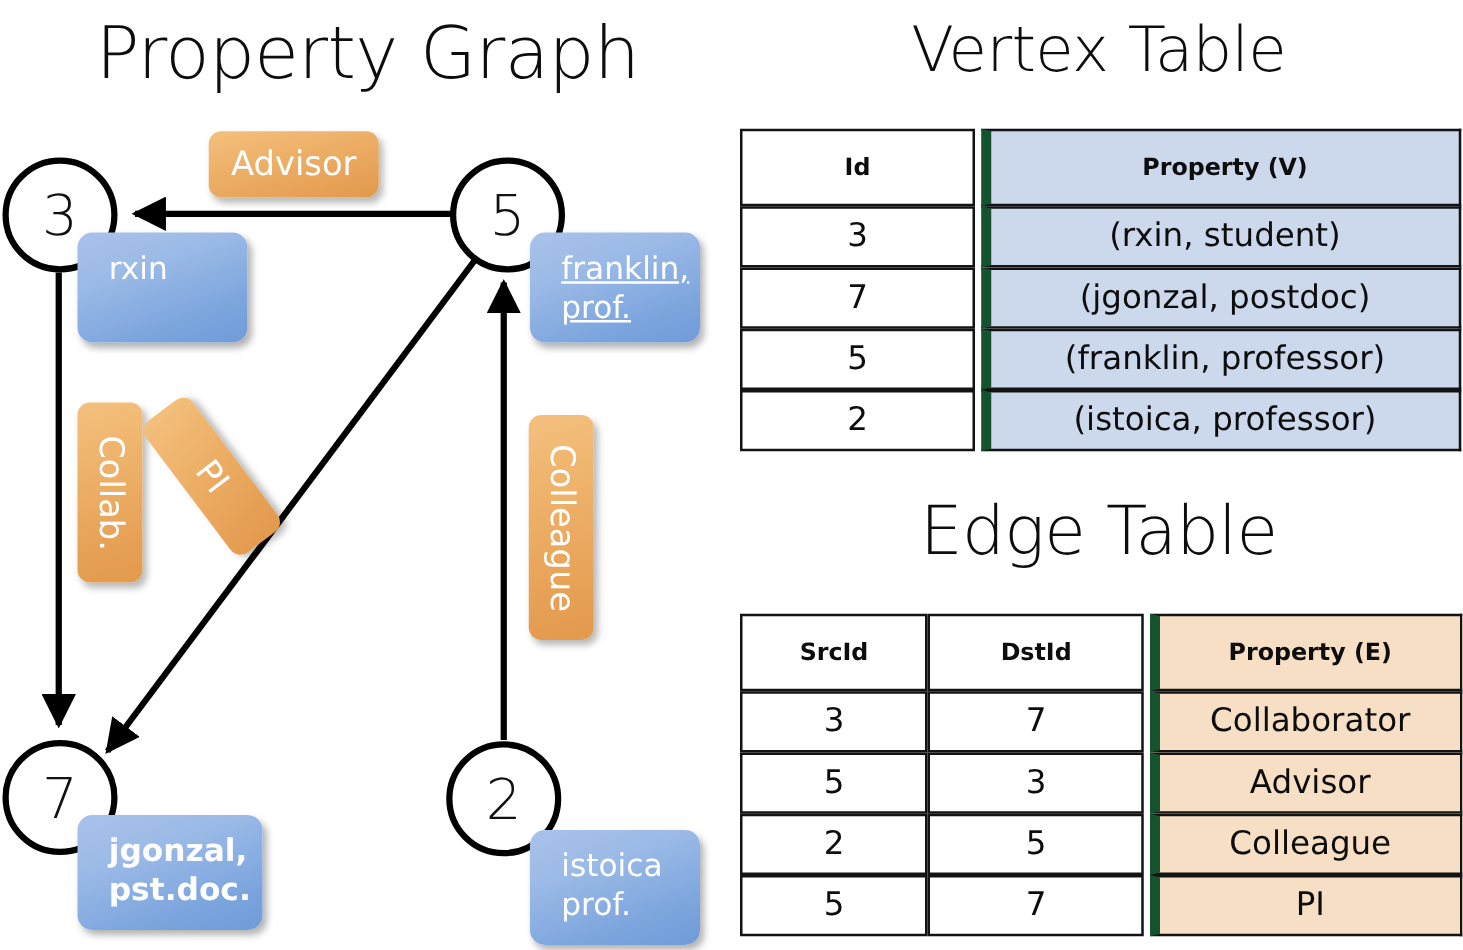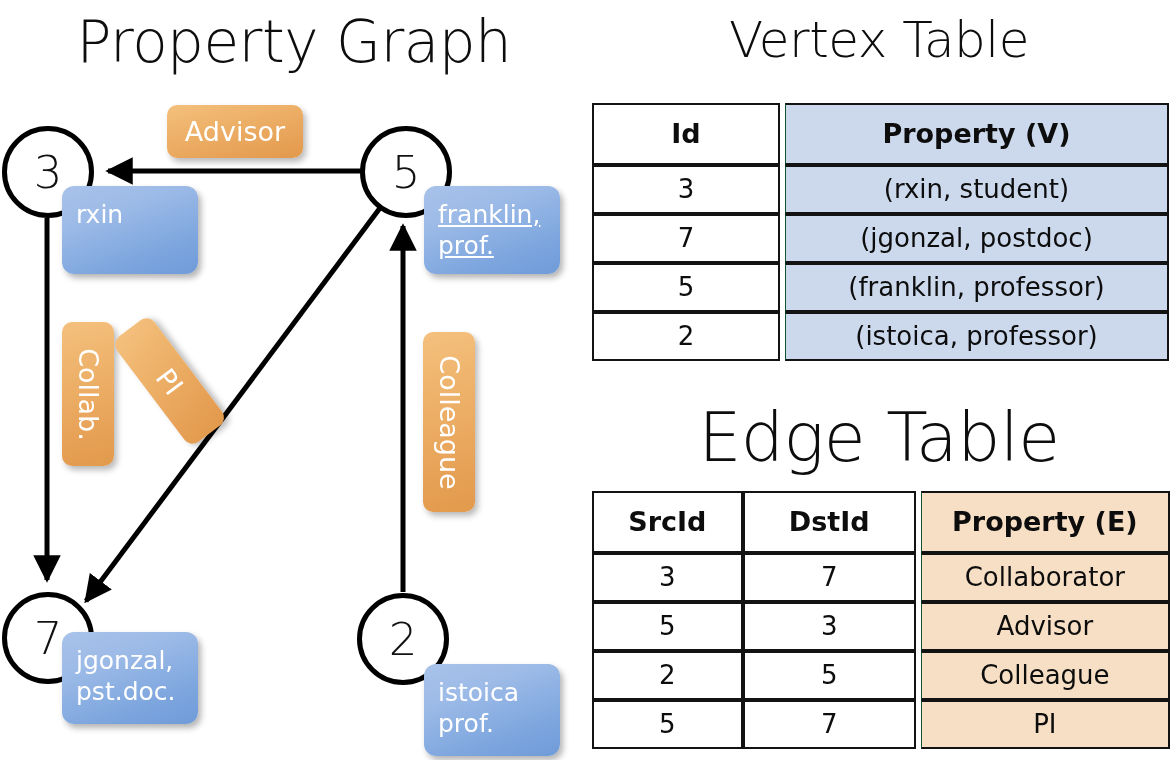--- a/index.html
+++ b/index.html
@@ -31,23 +31,23 @@
     font-size: 58px;
     line-height: 60px;
   }
   #title-vertex-table {
     left: 588px; top: 10px; width: 582px;
     text-align: center;
     font-size: 50px;
     line-height: 60px;
   }
   #title-edge-table {
-    left: 588px; top: 408px; width: 582px;
+    left: 588px; top: 395px; width: 582px;
     text-align: center;
-    font-size: 68px;
+    font-size: 54px;
     line-height: 60px;
   }
 
   
   #graph-panel {
     position: absolute;
     left: 0; top: 0;
     width: 588px; height: 760px;
   }
   #graph-edges {
@@ -81,26 +81,26 @@
   .vbadge {
     position: absolute;
     border-radius: 12px;
     background: linear-gradient(160deg, #a8c2ea 0%, #9dbbe7 30%, #7ca5de 75%, #6f9bd8 100%);
     box-shadow: 3px 4px 6px rgba(0,0,0,0.30);
     color: #ffffff;
     font-size: 25px;
     line-height: 31px;
     font-family: "DejaVu Sans", sans-serif;
     font-weight: 400;
-    padding: 13px 0 13px 14px;
+    padding: 13px 0 13px 25px;
     box-sizing: border-box;
   }
   #vbadge-rxin     { left: 62px;  top: 186px; width: 136px; height: 88px; }
   #vbadge-franklin { left: 424px; top: 186px; width: 136px; height: 88px; text-decoration: underline; }
-  #vbadge-jgonzal  { left: 62px;  top: 632px; width: 136px; height: 92px; }
+  #vbadge-jgonzal  { left: 62px;  top: 652px; width: 148px; height: 92px; font-weight: bold; }
   #vbadge-istoica  { left: 424px; top: 664px; width: 136px; height: 92px; }
 
   
   .ebadge {
     position: absolute;
     border-radius: 10px;
     background: linear-gradient(165deg, #f4c07e 0%, #eeb26a 35%, #e6a055 80%, #e29a4c 100%);
     box-shadow: 3px 4px 6px rgba(0,0,0,0.28);
     color: #ffffff;
     font-family: "DejaVu Sans", sans-serif;
@@ -147,26 +147,26 @@
     font-weight: 400;
     font-size: 26px;
     color: #0d0d0d;
     padding: 0;
     height: 45px;
     line-height: 45px;
     box-sizing: border-box;
   }
   .data-table th {
     font-weight: 700;
-    font-size: 27px;
+    font-size: 19px;
     height: 58px;
     line-height: 58px;
   }
   .data-table .prop-col {
-    border-left: 1px solid #14532d;
+    border-left: 8px solid #14532d;
   }
   .sep-col {
     border: none !important;
     width: 5px;
     padding: 0 !important;
     height: auto !important;
   }
 
   
   #vertex-table { left: 592px; top: 103px; }

